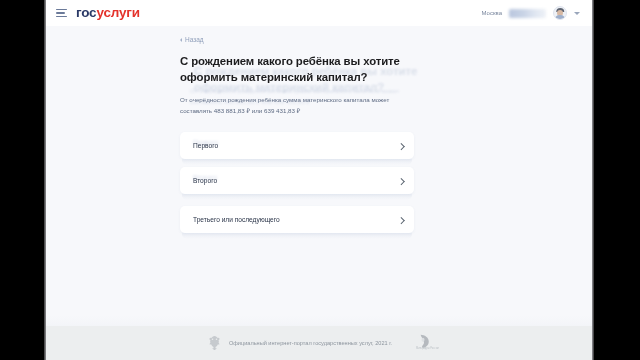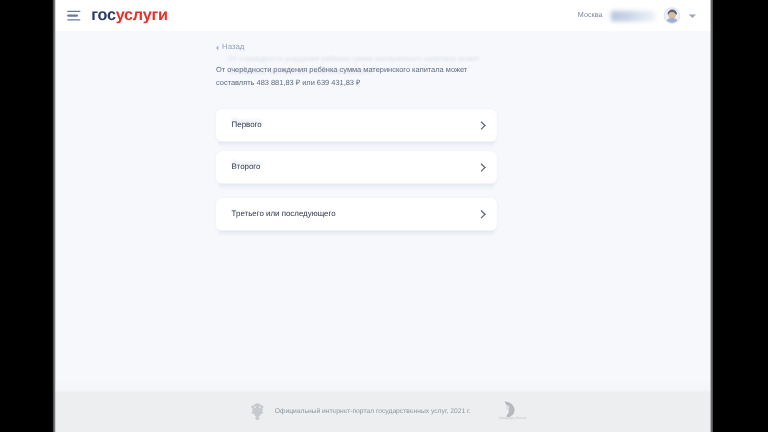--- a/index.html
+++ b/index.html
@@ -238,20 +238,24 @@
     </div>
 
     <div class="content">
       <div class="inner">
 
         <div class="back-link">
           <span class="chev-left"></span>
           <span>Назад</span>
         </div>
 
+        <div class="heading-wrap">
+          <div class="heading-ghost">С рождением какого ребёнка вы хотите оформить материнский капитал?</div>
+          <h1 class="heading">С рождением какого ребёнка вы хотите оформить материнский капитал?</h1>
+        </div>
 
         <div class="desc-wrap">
           <div class="desc">От очерёдности рождения ребёнка сумма материнского капитала может составлять 483 881,83 ₽ или 639 431,83 ₽</div>
           <div class="desc-ghost">От очерёдности рождения ребёнка сумма материнского капитала может составлять 483 881,83 ₽ или 639 431,83 ₽</div>
         </div>
 
         <div class="cards">
 
           <div class="card">
             <div class="card-label-ghost">Первого</div>

